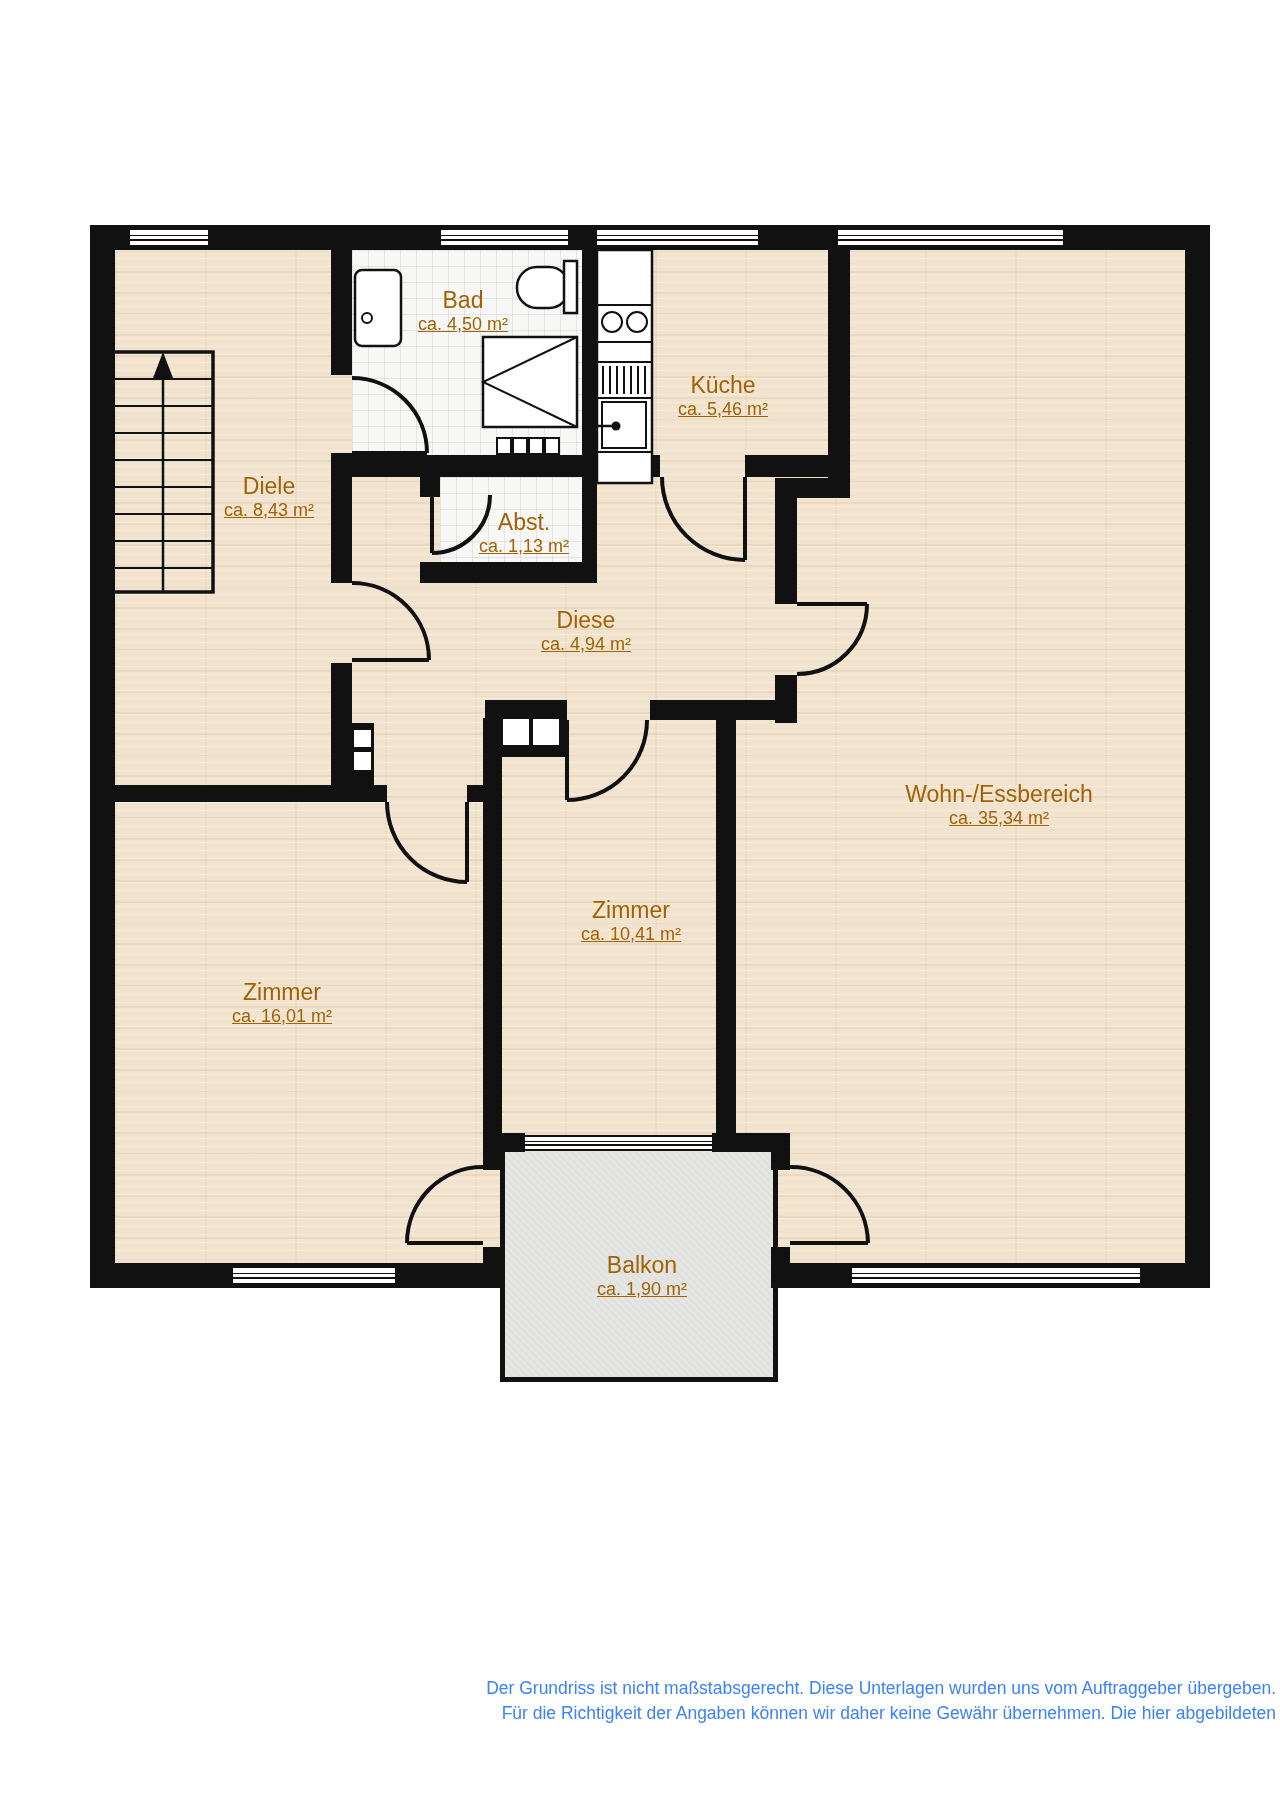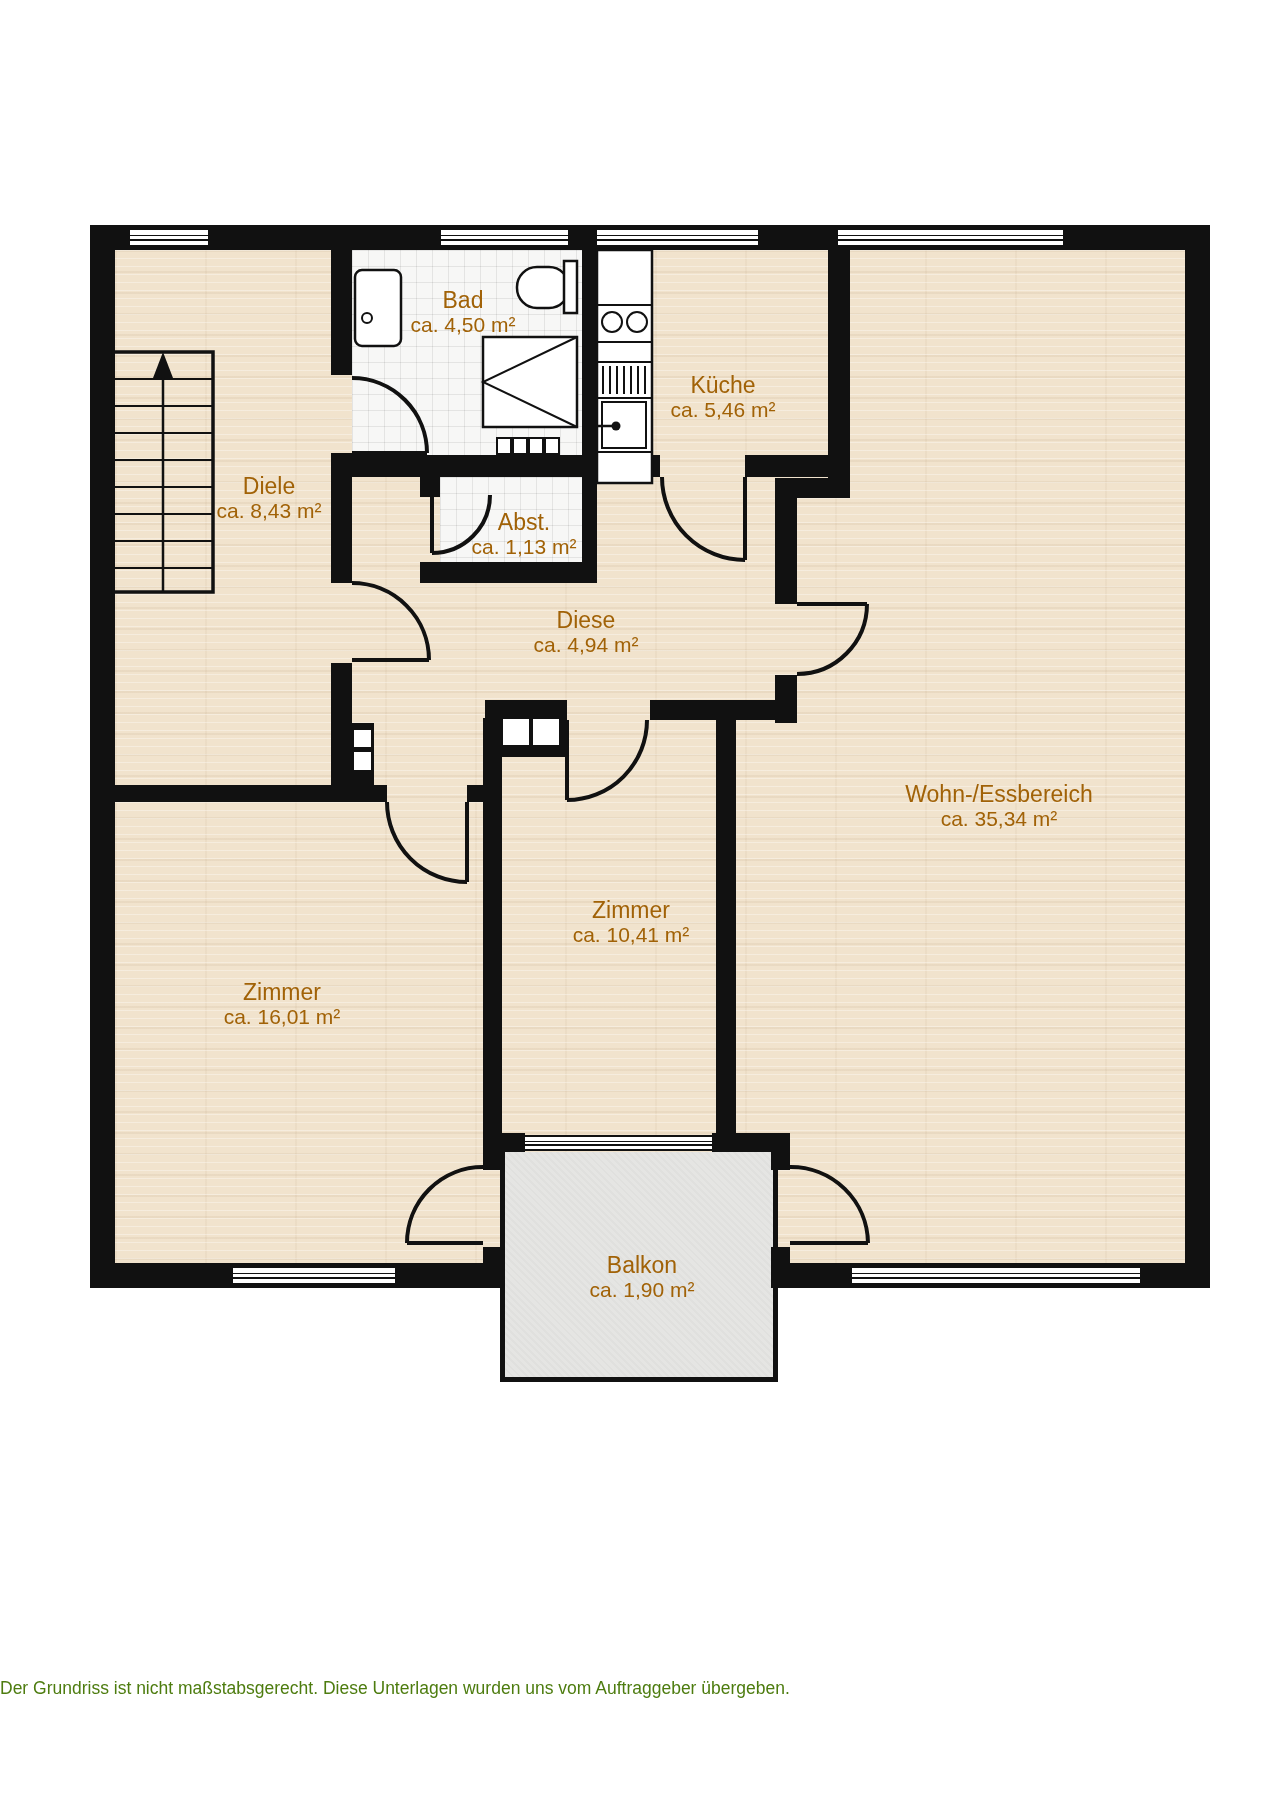--- a/index.html
+++ b/index.html
@@ -23,23 +23,23 @@
   .wall{position:absolute;background:#111;}
   .shaft-sq{position:absolute;background:#fff;}
   .window{position:absolute;background:#fff;border-top:2px solid #111;border-bottom:2px solid #111;box-sizing:border-box;}
   .window::before,.window::after{content:"";position:absolute;left:0;right:0;height:1.5px;background:#111;}
   .window::before{top:32%;}
   .window::after{top:62%;}
   svg.overlay{position:absolute;left:0;top:0;}
   
   .room-label{position:absolute;transform:translate(-50%,-50%);text-align:center;color:#a16207;white-space:nowrap;}
   .room-label .rname{font-size:23px;line-height:27px;}
-  .room-label .rarea{font-size:21px;line-height:21px;}
-  .disclaimer{position:absolute;left:0;top:1676px;width:1276px;text-align:left;
-    color:#4d7c0f;font-size:17.5px;line-height:24.5px;}
+  .room-label .rarea{font-size:18px;line-height:21px;text-decoration:underline;}
+  .disclaimer{position:absolute;left:0;top:1676px;width:1276px;text-align:right;
+    color:#3b82f6;font-size:17.5px;line-height:24.5px;}
 </style>
 </head>
 <body>
 
 <div id="stage">
 
   <div class="floor-wood"></div>
 
   <div class="tile" style="left:352px;top:250px;width:230px;height:205px;"></div>
   <div class="tile" style="left:440px;top:477px;width:142px;height:85px;"></div>
@@ -218,15 +218,16 @@
     <div class="rname">Zimmer</div>
     <div class="rarea">ca. 16,01 m²</div>
   </div>
   <div class="room-label" style="left:642px;top:1276px;">
     <div class="rname">Balkon</div>
     <div class="rarea">ca. 1,90 m²</div>
   </div>
 
   <div class="disclaimer">
     <div>Der Grundriss ist nicht maßstabsgerecht. Diese Unterlagen wurden uns vom Auftraggeber übergeben.</div>
+    <div>Für die Richtigkeit der Angaben können wir daher keine Gewähr übernehmen. Die hier abgebildeten</div>
   </div>
 
 </div>
 
 </body></html>

